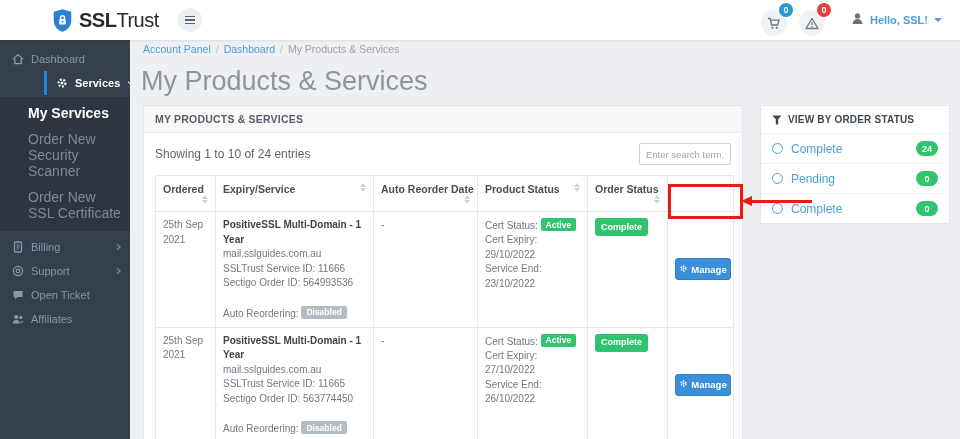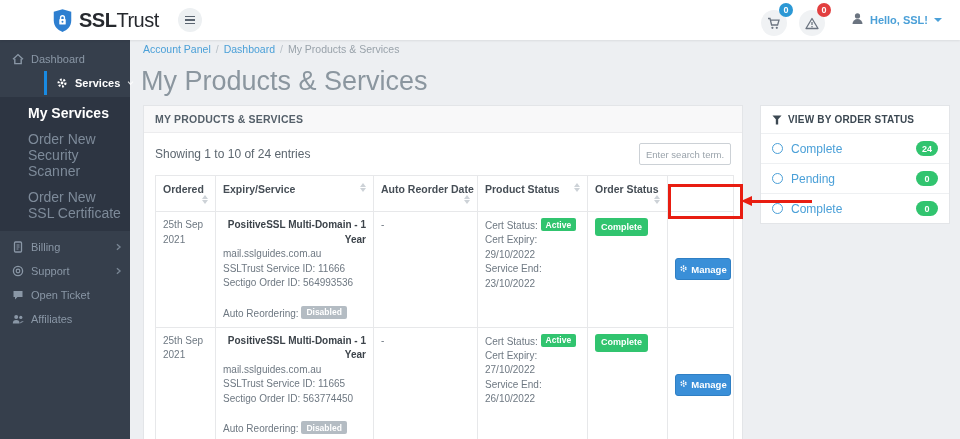--- a/index.html
+++ b/index.html
@@ -65,21 +65,21 @@
   .search-input::placeholder{color:#9aa3ab;}
 
   table.grid{border-collapse:collapse;width:578px;table-layout:fixed;}
   .grid th,.grid td{border:1px solid #e7e8ea;text-align:left;vertical-align:top;}
   .grid th{font-size:10.5px;color:#464e56;padding:7px 7px;white-space:nowrap;}
   .grid td{font-size:10px;color:#6e7882;padding:6px 7px;height:62px;line-height:1.45;}
   .sort{display:inline-flex;flex-direction:column;gap:1px;margin-left:5px;vertical-align:1px;float:right;}
   .sort i{width:0;height:0;border-left:3px solid transparent;border-right:3px solid transparent;}
   .sort .up{border-bottom:4px solid #cdd2d7;}
   .sort .dn{border-top:4px solid #cdd2d7;}
-  .pname{font-weight:bold;color:#3c434a;font-size:10px;text-align:right;}
+  .pname{font-weight:bold;color:#3c434a;font-size:10px;}
   .badge{display:inline-block;color:#fff;font-size:8.5px;font-weight:bold;border-radius:2px;
          padding:1.5px 5px;line-height:1.2;vertical-align:1px;}
   .badge.success{background:var(--green);}
   .badge.warning{background:var(--orange);}
   .badge.muted{background:var(--grey-badge);margin-top:15px;}
   .order-badge{display:inline-block;background:var(--green);color:#fff;font-size:9px;font-weight:bold;
                border-radius:3px;padding:2.5px 6px;}
   .manage-btn{display:flex;align-items:center;justify-content:center;gap:3px;margin:0 auto;
               width:56px;height:22px;background:var(--btn-blue);border:1px solid #2f7fc4;border-radius:3px;
               color:#fff;font-size:9.5px;font-weight:bold;cursor:pointer;font-family:inherit;}

